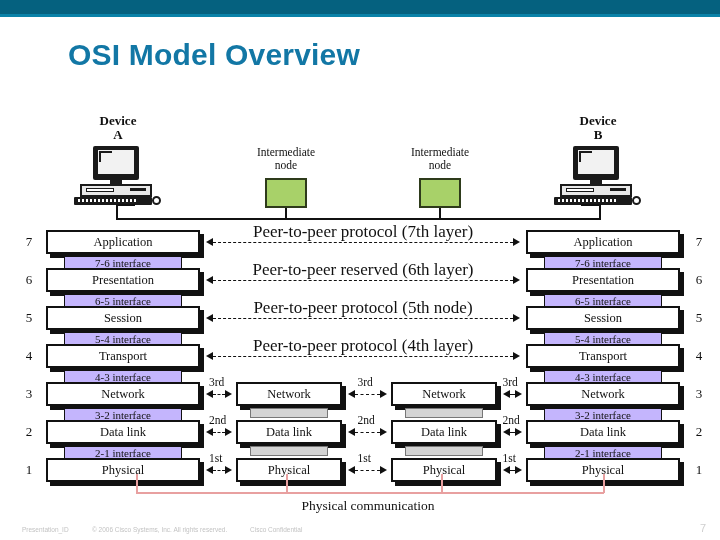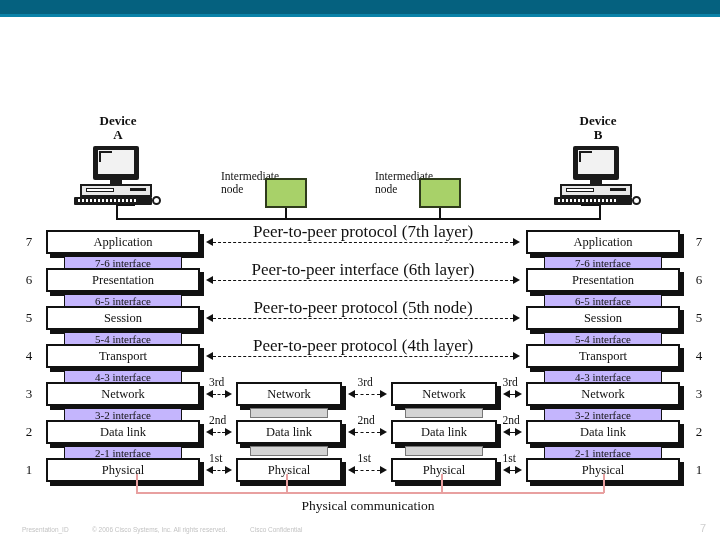--- a/index.html
+++ b/index.html
@@ -43,26 +43,26 @@
   .devlabel {
     text-align: center;
     font-family: "Liberation Serif", serif;
     font-size: 13px;
     font-weight: bold;
     color: #111;
     line-height: 14px;
     white-space: nowrap;
   }
   .nodelabel {
+    text-align: center;
     font-family: "Liberation Serif", serif;
     font-size: 11.5px;
     color: #111;
     line-height: 13px;
     white-space: nowrap;
-    margin-top: 24px;
   }
   
   .pc { position: absolute; width: 92px; height: 58px; }
   .pc .monitor-out {
     position:absolute; left:21px; top:0; width:46px; height:34px;
     background:#1a1a1a; border-radius:2px;
   }
   .pc .monitor-in {
     position:absolute; left:25px; top:3px; width:38px; height:26px;
     background:#f2f2f2; border:1px solid #1a1a1a; box-sizing:border-box;
@@ -195,20 +195,21 @@
   }
 </style>
 </head>
 <body>
 
 <div id="slide">
 
   <div class="topbar"></div>
   <div class="topbar2"></div>
 
+  <div class="title">OSI Model Overview</div>
 
   <div id="diagram">
 
     <div class="abs devlabel" style="left:64px; top:6px; width:92px;">
       <div>Device</div>
       <div>A</div>
     </div>
     <div class="pc" style="left:64px; top:38px;">
       <div class="monitor-out"></div>
         <div class="monitor-in"></div>
@@ -321,21 +322,21 @@
       </div>
 
     <div id="peer-arrows">
         <div class="arrowL" style="left:198px; top:130px;"></div>
         <div class="dash" style="left:205px; top:134px; width:300px;"></div>
         <div class="arrowR" style="left:505px; top:130px;"></div>
         <div class="plabel" style="left:198px; top:114px; width:314px;">Peer-to-peer protocol (7th layer)</div>
         <div class="arrowL" style="left:198px; top:168px;"></div>
         <div class="dash" style="left:205px; top:172px; width:300px;"></div>
         <div class="arrowR" style="left:505px; top:168px;"></div>
-        <div class="plabel" style="left:198px; top:152px; width:314px;">Peer-to-peer interface (6th layer)</div>
+        <div class="plabel" style="left:198px; top:152px; width:314px;">Peer-to-peer reserved (6th layer)</div>
         <div class="arrowL" style="left:198px; top:206px;"></div>
         <div class="dash" style="left:205px; top:210px; width:300px;"></div>
         <div class="arrowR" style="left:505px; top:206px;"></div>
         <div class="plabel" style="left:198px; top:190px; width:314px;">Peer-to-peer protocol (5th node)</div>
         <div class="arrowL" style="left:198px; top:244px;"></div>
         <div class="dash" style="left:205px; top:248px; width:300px;"></div>
         <div class="arrowR" style="left:505px; top:244px;"></div>
         <div class="plabel" style="left:198px; top:228px; width:314px;">Peer-to-peer protocol (4th layer)</div>
       </div>
 

